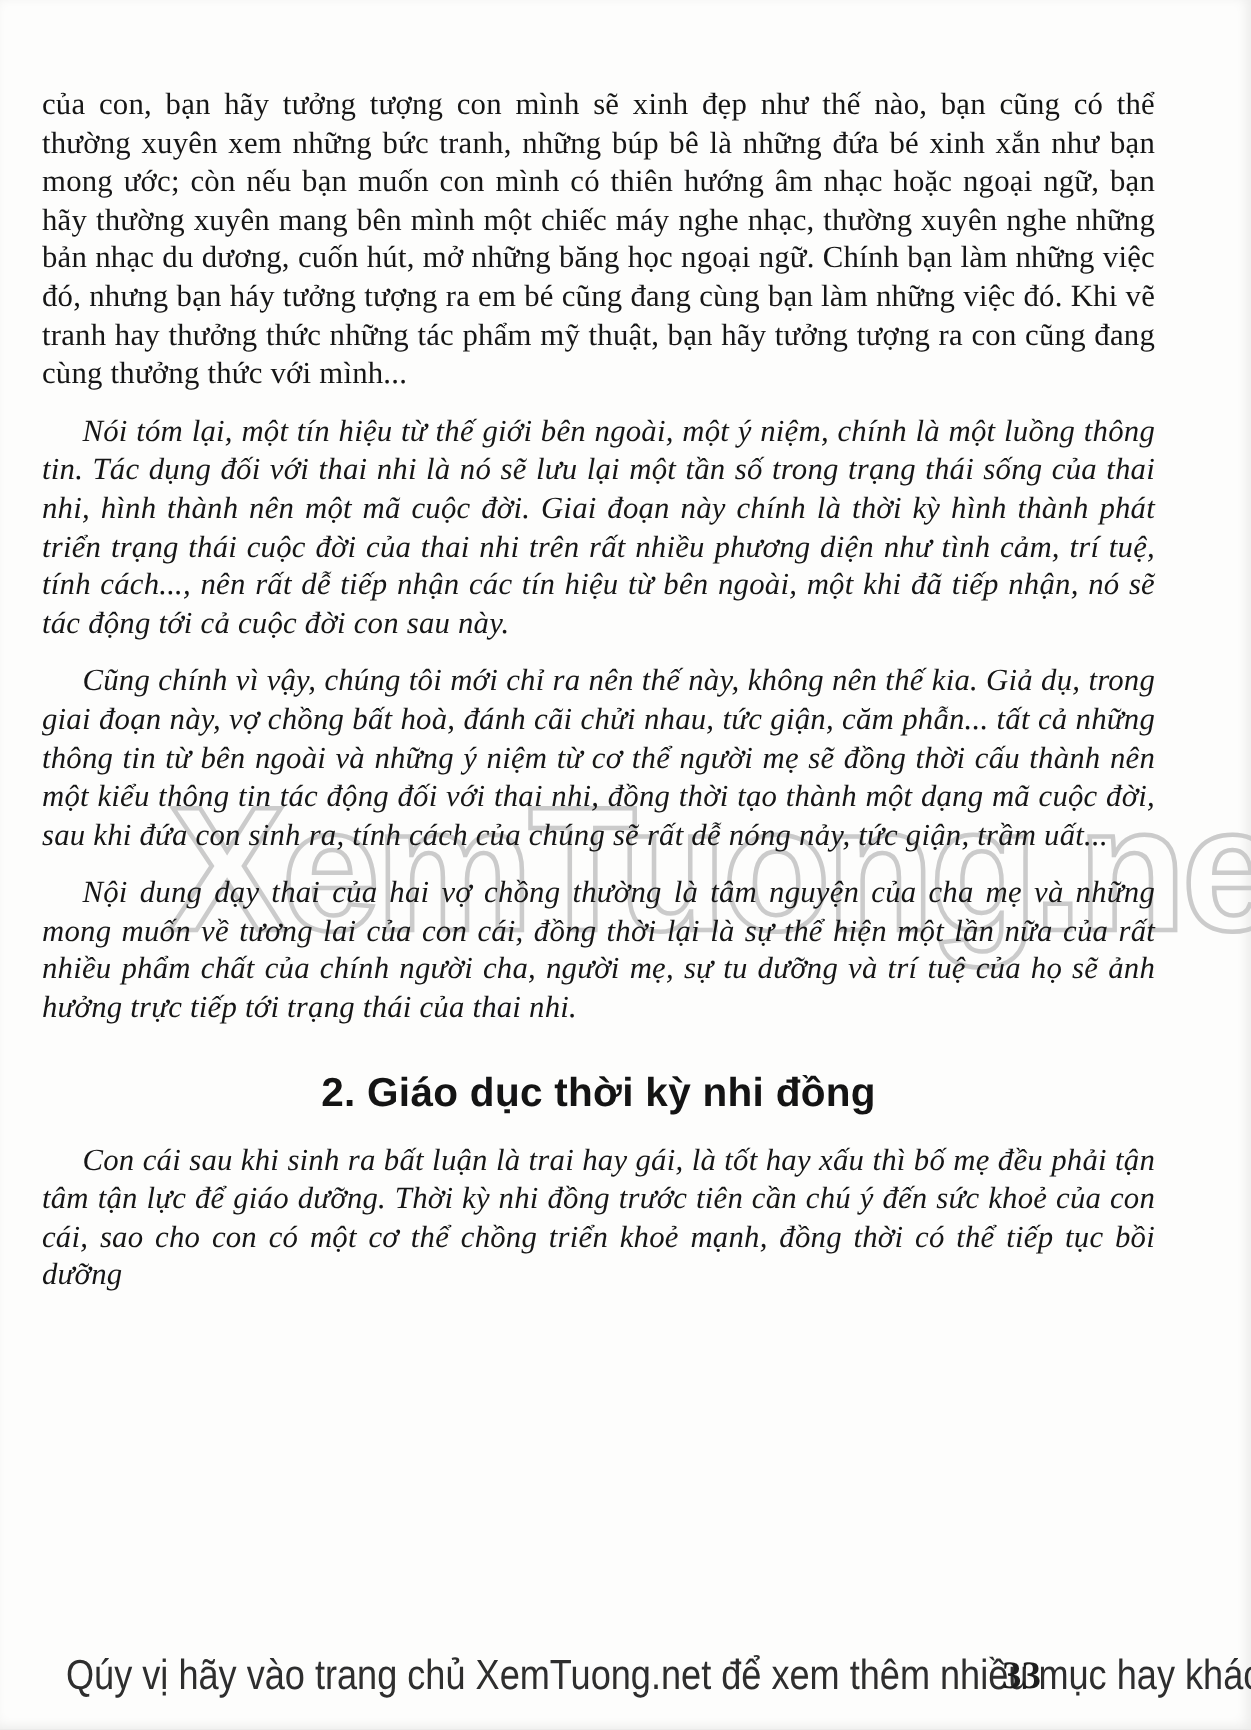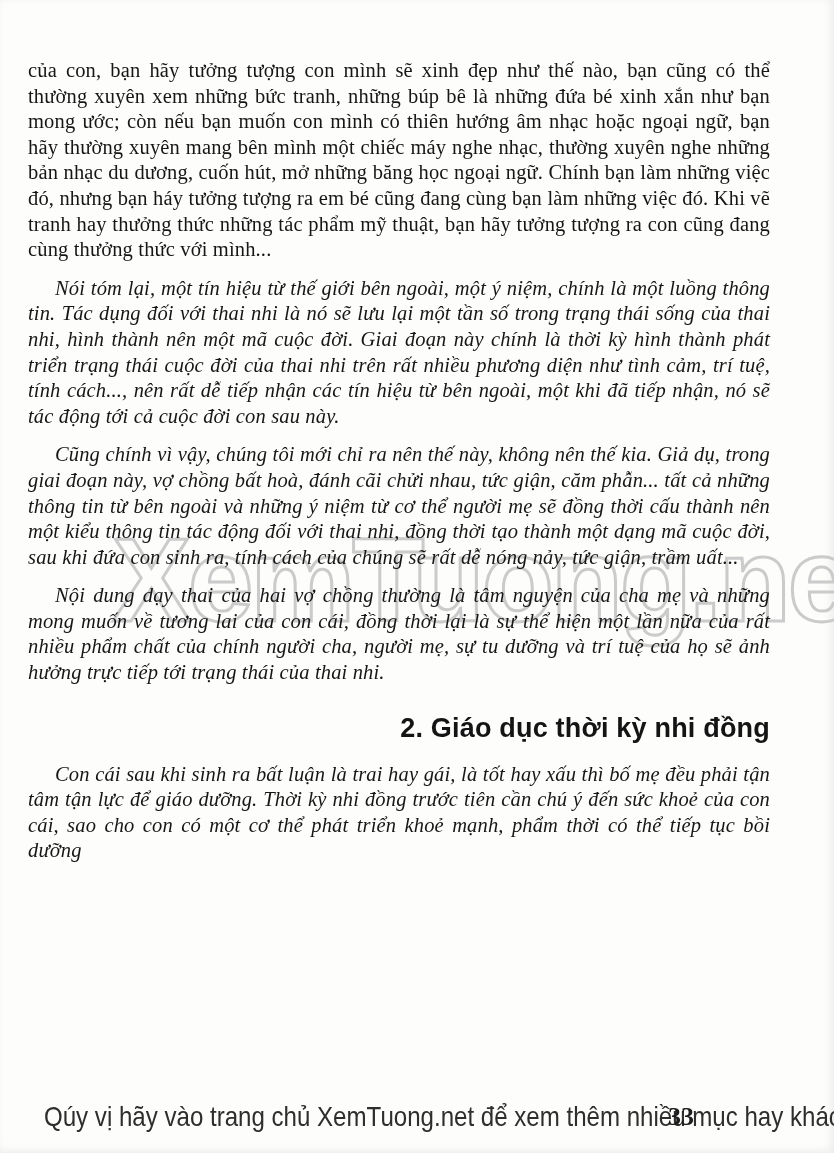--- a/index.html
+++ b/index.html
@@ -52,21 +52,21 @@
     font-style: italic;
   }
   .heading {
     margin: 27px 0 19px 0;
     font-family: "Liberation Sans", sans-serif;
     font-weight: bold;
     font-size: 27px;
     line-height: 30px;
     color: #141414;
     letter-spacing: 0.2px;
-    text-align: right;
+    text-align: center;
   }
   .footer {
     position: absolute;
     left: 44px;
     top: 1101px;
     z-index: 3;
     font-family: "Liberation Sans", sans-serif;
     font-size: 28px;
     color: #2e2e2e;
     white-space: nowrap;
@@ -90,20 +90,20 @@
 <div class="page">
 
   <div class="watermark">XemTuong.net</div>
 
   <div class="content">
     <p class="para">của con, bạn hãy tưởng tượng con mình sẽ xinh đẹp như thế nào, bạn cũng có thể thường xuyên xem những bức tranh, những búp bê là những đứa bé xinh xắn như bạn mong ước; còn nếu bạn muốn con mình có thiên hướng âm nhạc hoặc ngoại ngữ, bạn hãy thường xuyên mang bên mình một chiếc máy nghe nhạc, thường xuyên nghe những bản nhạc du dương, cuốn hút, mở những băng học ngoại ngữ. Chính bạn làm những việc đó, nhưng bạn háy tưởng tượng ra em bé cũng đang cùng bạn làm những việc đó. Khi vẽ tranh hay thưởng thức những tác phẩm mỹ thuật, bạn hãy tưởng tượng ra con cũng đang cùng thưởng thức với mình...</p>
     <p class="para indent">Nói tóm lại, một tín hiệu từ thế giới bên ngoài, một ý niệm, chính là một luồng thông tin. Tác dụng đối với thai nhi là nó sẽ lưu lại một tần số trong trạng thái sống của thai nhi, hình thành nên một mã cuộc đời. Giai đoạn này chính là thời kỳ hình thành phát triển trạng thái cuộc đời của thai nhi trên rất nhiều phương diện như tình cảm, trí tuệ, tính cách..., nên rất dễ tiếp nhận các tín hiệu từ bên ngoài, một khi đã tiếp nhận, nó sẽ tác động tới cả cuộc đời con sau này.</p>
     <p class="para indent">Cũng chính vì vậy, chúng tôi mới chỉ ra nên thế này, không nên thế kia. Giả dụ, trong giai đoạn này, vợ chồng bất hoà, đánh cãi chửi nhau, tức giận, căm phẫn... tất cả những thông tin từ bên ngoài và những ý niệm từ cơ thể người mẹ sẽ đồng thời cấu thành nên một kiểu thông tin tác động đối với thai nhi, đồng thời tạo thành một dạng mã cuộc đời, sau khi đứa con sinh ra, tính cách của chúng sẽ rất dễ nóng nảy, tức giận, trầm uất...</p>
     <p class="para indent">Nội dung dạy thai của hai vợ chồng thường là tâm nguyện của cha mẹ và những mong muốn về tương lai của con cái, đồng thời lại là sự thể hiện một lần nữa của rất nhiều phẩm chất của chính người cha, người mẹ, sự tu dưỡng và trí tuệ của họ sẽ ảnh hưởng trực tiếp tới trạng thái của thai nhi.</p>
     <h2 class="heading">2. Giáo dục thời kỳ nhi đồng</h2>
-    <p class="para indent">Con cái sau khi sinh ra bất luận là trai hay gái, là tốt hay xấu thì bố mẹ đều phải tận tâm tận lực để giáo dưỡng. Thời kỳ nhi đồng trước tiên cần chú ý đến sức khoẻ của con cái, sao cho con có một cơ thể phát triển khoẻ mạnh, phẩm thời có thể tiếp tục bồi dưỡng</p>
+    <p class="para indent">Con cái sau khi sinh ra bất luận là trai hay gái, là tốt hay xấu thì bố mẹ đều phải tận tâm tận lực để giáo dưỡng. Thời kỳ nhi đồng trước tiên cần chú ý đến sức khoẻ của con cái, sao cho con có một cơ thể chồng triển khoẻ mạnh, đồng thời có thể tiếp tục bồi dưỡng</p>
   </div>
 
   <div class="footer">Qúy vị hãy vào trang chủ XemTuong.net để xem thêm nhiều mục hay khác</div>
 
   <div class="page-number">33</div>
 
 </div>
 
 </body></html>

